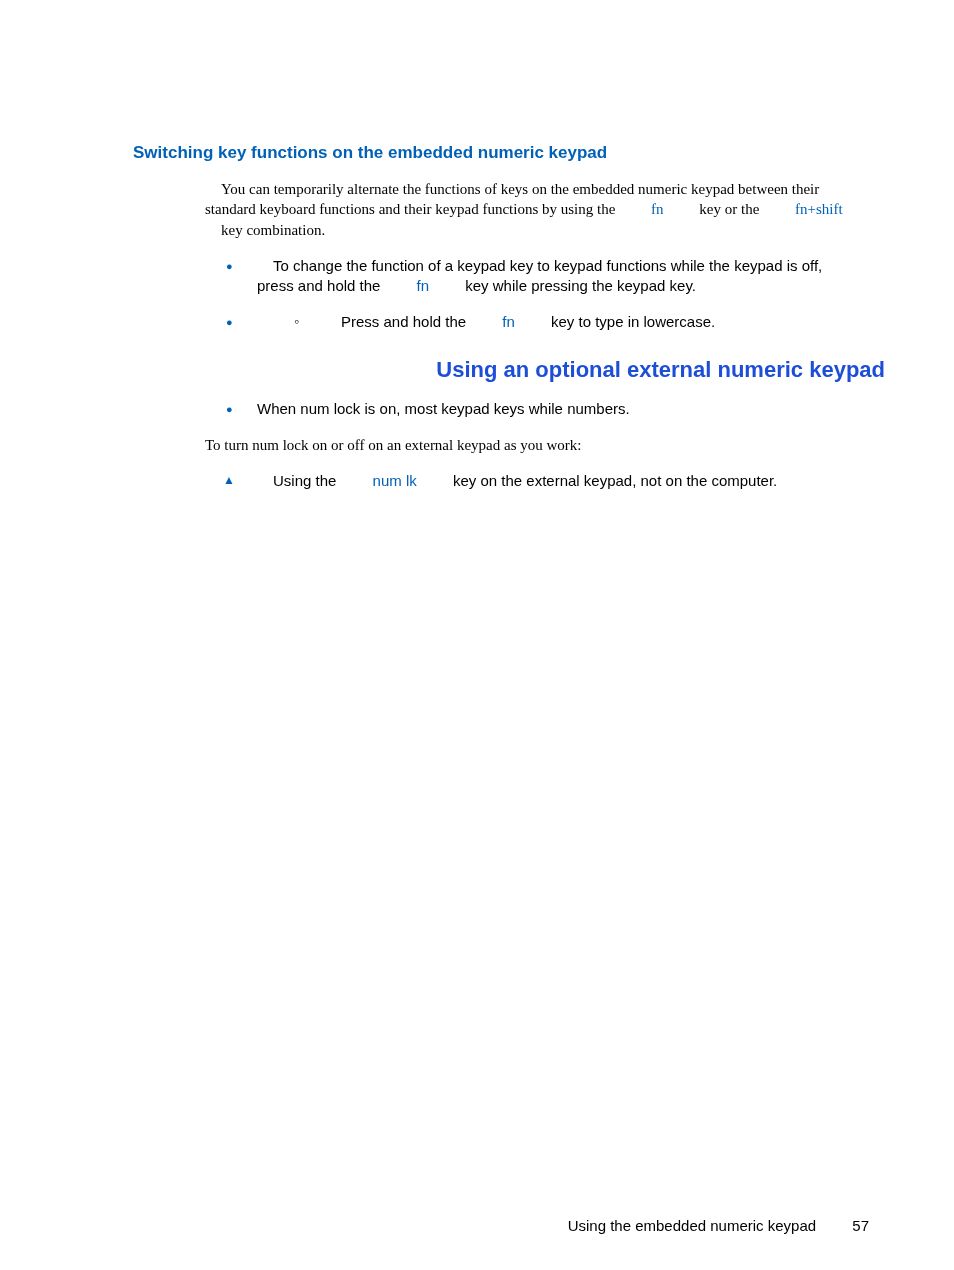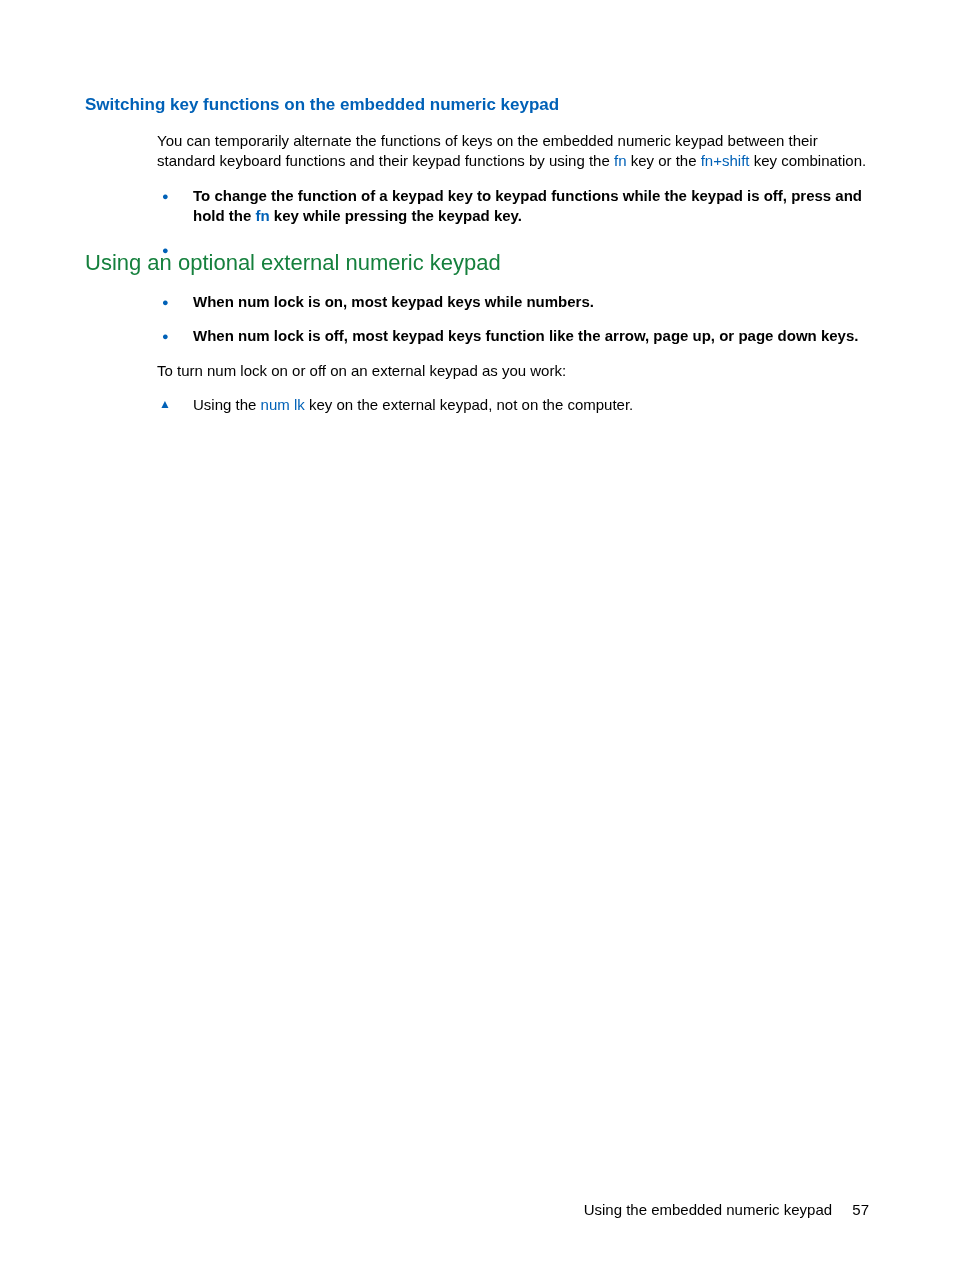--- a/index.html
+++ b/index.html
@@ -1,52 +1,53 @@
 <!DOCTYPE html>
 <html><head>
 <meta charset="utf-8">
 <style>
-  * { box-sizing: border-box; margin: 0; padding: 0; }
+  * { box-sizing: border-box; margin: 16px; padding: 0; }
   body {
     width: 954px;
     height: 1270px;
     background: #fff;
     font-family: Arial, Helvetica, sans-serif;
     color: #000;
     position: relative;
     padding: 95px 85px 0 85px;
   }
   .h3 {
     color: #0061b7;
     font-size: 17px;
     font-weight: bold;
     margin-bottom: 16px;
   }
   .h2 {
-    color: #15803d;
+    color: #1d4ed8;
     font-size: 22px;
-    font-weight: normal;
+    font-weight: bold;
     margin-top: 24px;
     margin-bottom: 16px;
+    text-align: right;
   }
   .body-indent {
     margin-left: 72px;
   }
   p.para {
     font-size: 15px;
     line-height: 1.35;
     margin-bottom: 14px;
+    font-family: Liberation Serif, serif;
   }
   .key {
     color: #0061b7;
   }
   ul.bullets {
     list-style: none;
     margin-bottom: 14px;
-    font-weight: bold;
   }
   ul.bullets > li {
     position: relative;
     padding-left: 36px;
     font-size: 15px;
     line-height: 1.35;
     margin-bottom: 14px;
   }
   ul.bullets > li::before {
     content: "●";
@@ -116,32 +117,34 @@
   <p class="para">
     <span>You can temporarily alternate the functions of keys on the embedded numeric keypad between their standard keyboard functions and their keypad functions by using the </span><span class="key">fn</span><span> key or the </span><span class="key">fn+shift</span><span> key combination.</span>
   </p>
 
   <ul class="bullets">
     <li>
       <span>To change the function of a keypad key to keypad functions while the keypad is off, press and hold the </span><span class="key">fn</span><span> key while pressing the keypad key.</span>
     </li>
     <li>
       <ul class="sub">
+        <li>
+          <span>Press and hold the </span><span class="key">fn</span><span> key to type in lowercase.</span>
+        </li>
       </ul>
     </li>
   </ul>
 </div>
 
 <div class="h2">Using an optional external numeric keypad</div>
 
 <div class="body-indent">
 
   <ul class="bullets">
     <li>When num lock is on, most keypad keys while numbers.</li>
-    <li>When num lock is off, most keypad keys function like the arrow, page up, or page down keys.</li>
   </ul>
 
 
   <p class="para">To turn num lock on or off on an external keypad as you work:</p>
 
   <ul class="tri">
     <li>
       <span>Using the </span><span class="key">num lk</span><span> key on the external keypad, not on the computer.</span>
     </li>
   </ul>

